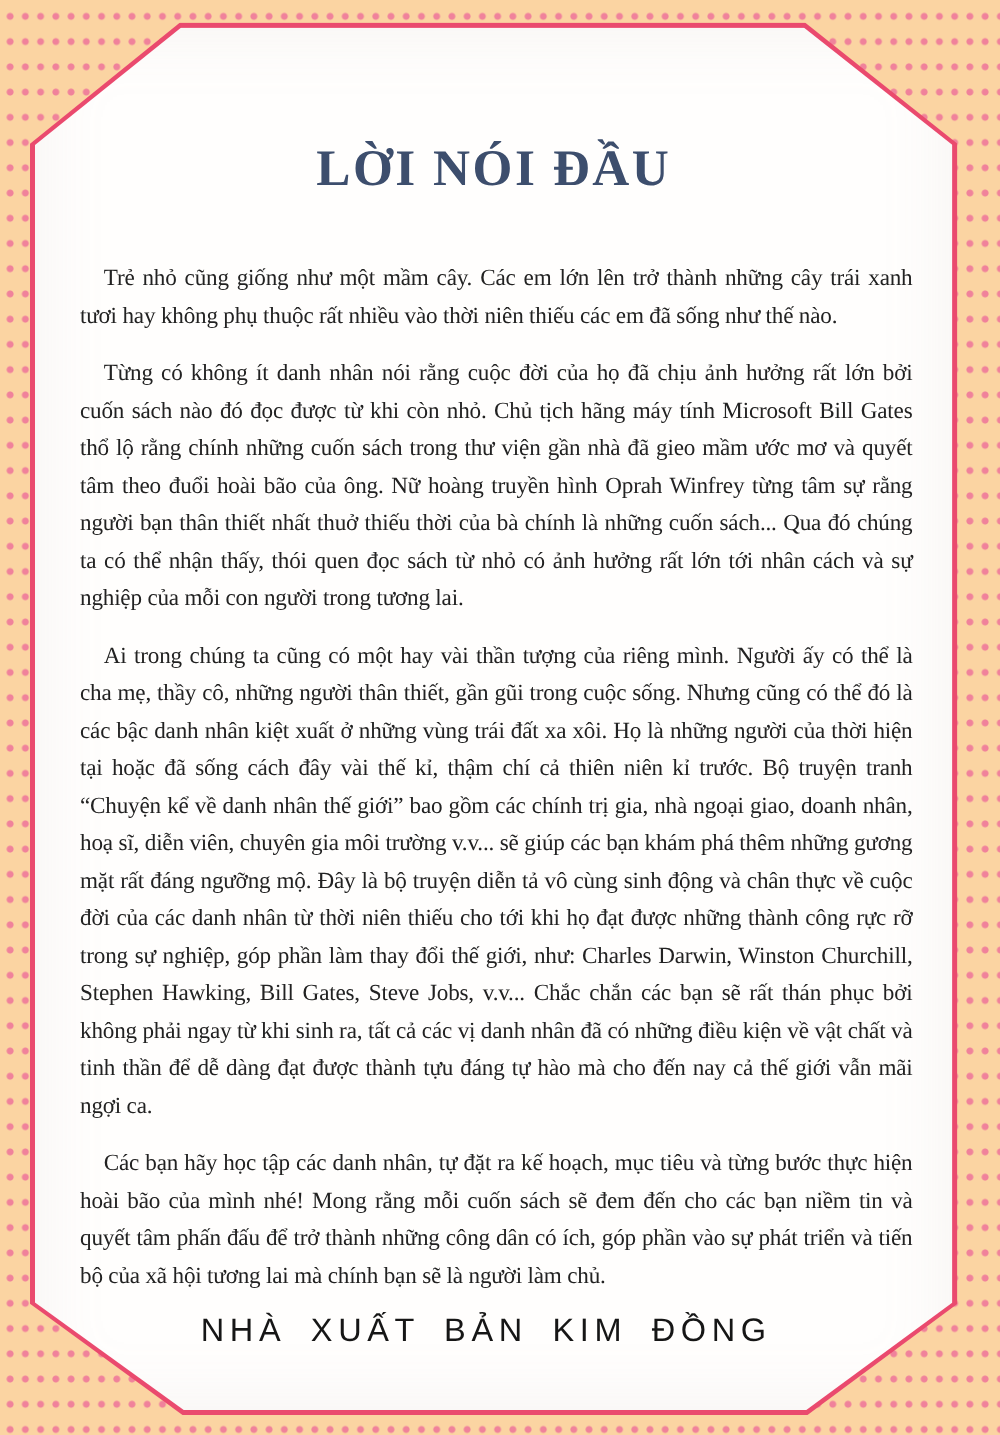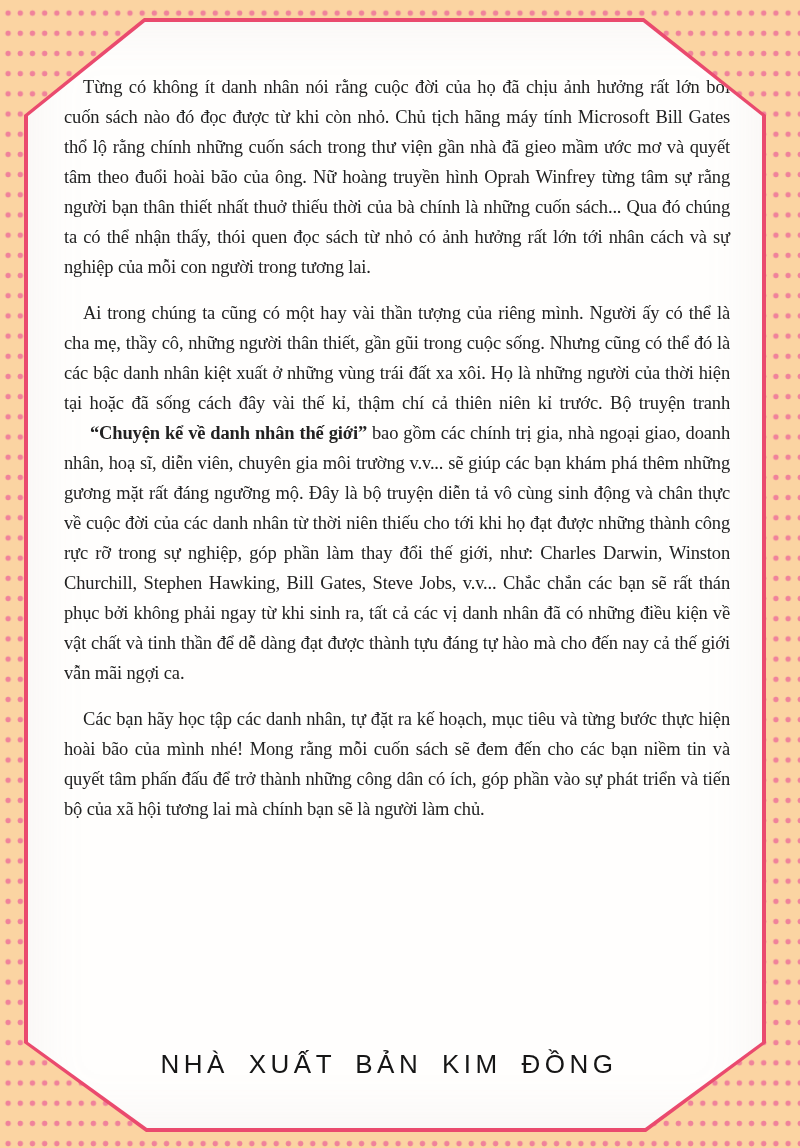--- a/index.html
+++ b/index.html
@@ -77,21 +77,21 @@
     line-height: 30px;
     text-align: justify;
     color: var(--ink);
     letter-spacing: -0.15px;
   }
   .body-text p {
     margin: 16px 0 0 0;
     text-indent: 19px;
   }
   .body-text p:first-child { margin-top: 0; }
-  .body-text strong { font-weight: bold; margin-left: 26px; }
+  .body-text strong { font-weight: normal; }
 
   .publisher {
     position: absolute;
     left: 0;
     right: 12px;
     bottom: 48px;
     text-align: center;
     font-family: "Liberation Sans", "DejaVu Sans", sans-serif;
     font-size: 26px;
     font-weight: 500;
@@ -99,23 +99,25 @@
     word-spacing: 8px;
     color: #161616;
   }
 </style>
 </head>
 <body>
 
 <div class="frame">
   <div class="panel">
 
+    <h1 class="page-title">LỜI NÓI ĐẦU</h1>
 
     <div class="body-text">
 
+      <p>Trẻ nhỏ cũng giống như một mầm cây. Các em lớn lên trở thành những cây trái xanh tươi hay không phụ thuộc rất nhiều vào thời niên thiếu các em đã sống như thế nào.</p>
 
       <p>Từng có không ít danh nhân nói rằng cuộc đời của họ đã chịu ảnh hưởng rất lớn bởi cuốn sách nào đó đọc được từ khi còn nhỏ. Chủ tịch hãng máy tính Microsoft Bill Gates thổ lộ rằng chính những cuốn sách trong thư viện gần nhà đã gieo mầm ước mơ và quyết tâm theo đuổi hoài bão của ông. Nữ hoàng truyền hình Oprah Winfrey từng tâm sự rằng người bạn thân thiết nhất thuở thiếu thời của bà chính là những cuốn sách... Qua đó chúng ta có thể nhận thấy, thói quen đọc sách từ nhỏ có ảnh hưởng rất lớn tới nhân cách và sự nghiệp của mỗi con người trong tương lai.</p>
 
       <p><span>Ai trong chúng ta cũng có một hay vài thần tượng của riêng mình. Người ấy có thể là cha mẹ, thầy cô, những người thân thiết, gần gũi trong cuộc sống. Nhưng cũng có thể đó là các bậc danh nhân kiệt xuất ở những vùng trái đất xa xôi. Họ là những người của thời hiện tại hoặc đã sống cách đây vài thế kỉ, thậm chí cả thiên niên kỉ trước. Bộ truyện tranh </span><strong>“Chuyện kể về danh nhân thế giới”</strong><span> bao gồm các chính trị gia, nhà ngoại giao, doanh nhân, hoạ sĩ, diễn viên, chuyên gia môi trường v.v... sẽ giúp các bạn khám phá thêm những gương mặt rất đáng ngưỡng mộ. Đây là bộ truyện diễn tả vô cùng sinh động và chân thực về cuộc đời của các danh nhân từ thời niên thiếu cho tới khi họ đạt được những thành công rực rỡ trong sự nghiệp, góp phần làm thay đổi thế giới, như: Charles Darwin, Winston Churchill, Stephen Hawking, Bill Gates, Steve Jobs, v.v... Chắc chắn các bạn sẽ rất thán phục bởi không phải ngay từ khi sinh ra, tất cả các vị danh nhân đã có những điều kiện về vật chất và tinh thần để dễ dàng đạt được thành tựu đáng tự hào mà cho đến nay cả thế giới vẫn mãi ngợi ca.</span></p>
 
       <p>Các bạn hãy học tập các danh nhân, tự đặt ra kế hoạch, mục tiêu và từng bước thực hiện hoài bão của mình nhé! Mong rằng mỗi cuốn sách sẽ đem đến cho các bạn niềm tin và quyết tâm phấn đấu để trở thành những công dân có ích, góp phần vào sự phát triển và tiến bộ của xã hội tương lai mà chính bạn sẽ là người làm chủ.</p>
     </div>
 
     <div class="publisher">NHÀ XUẤT BẢN KIM ĐỒNG</div>
 

